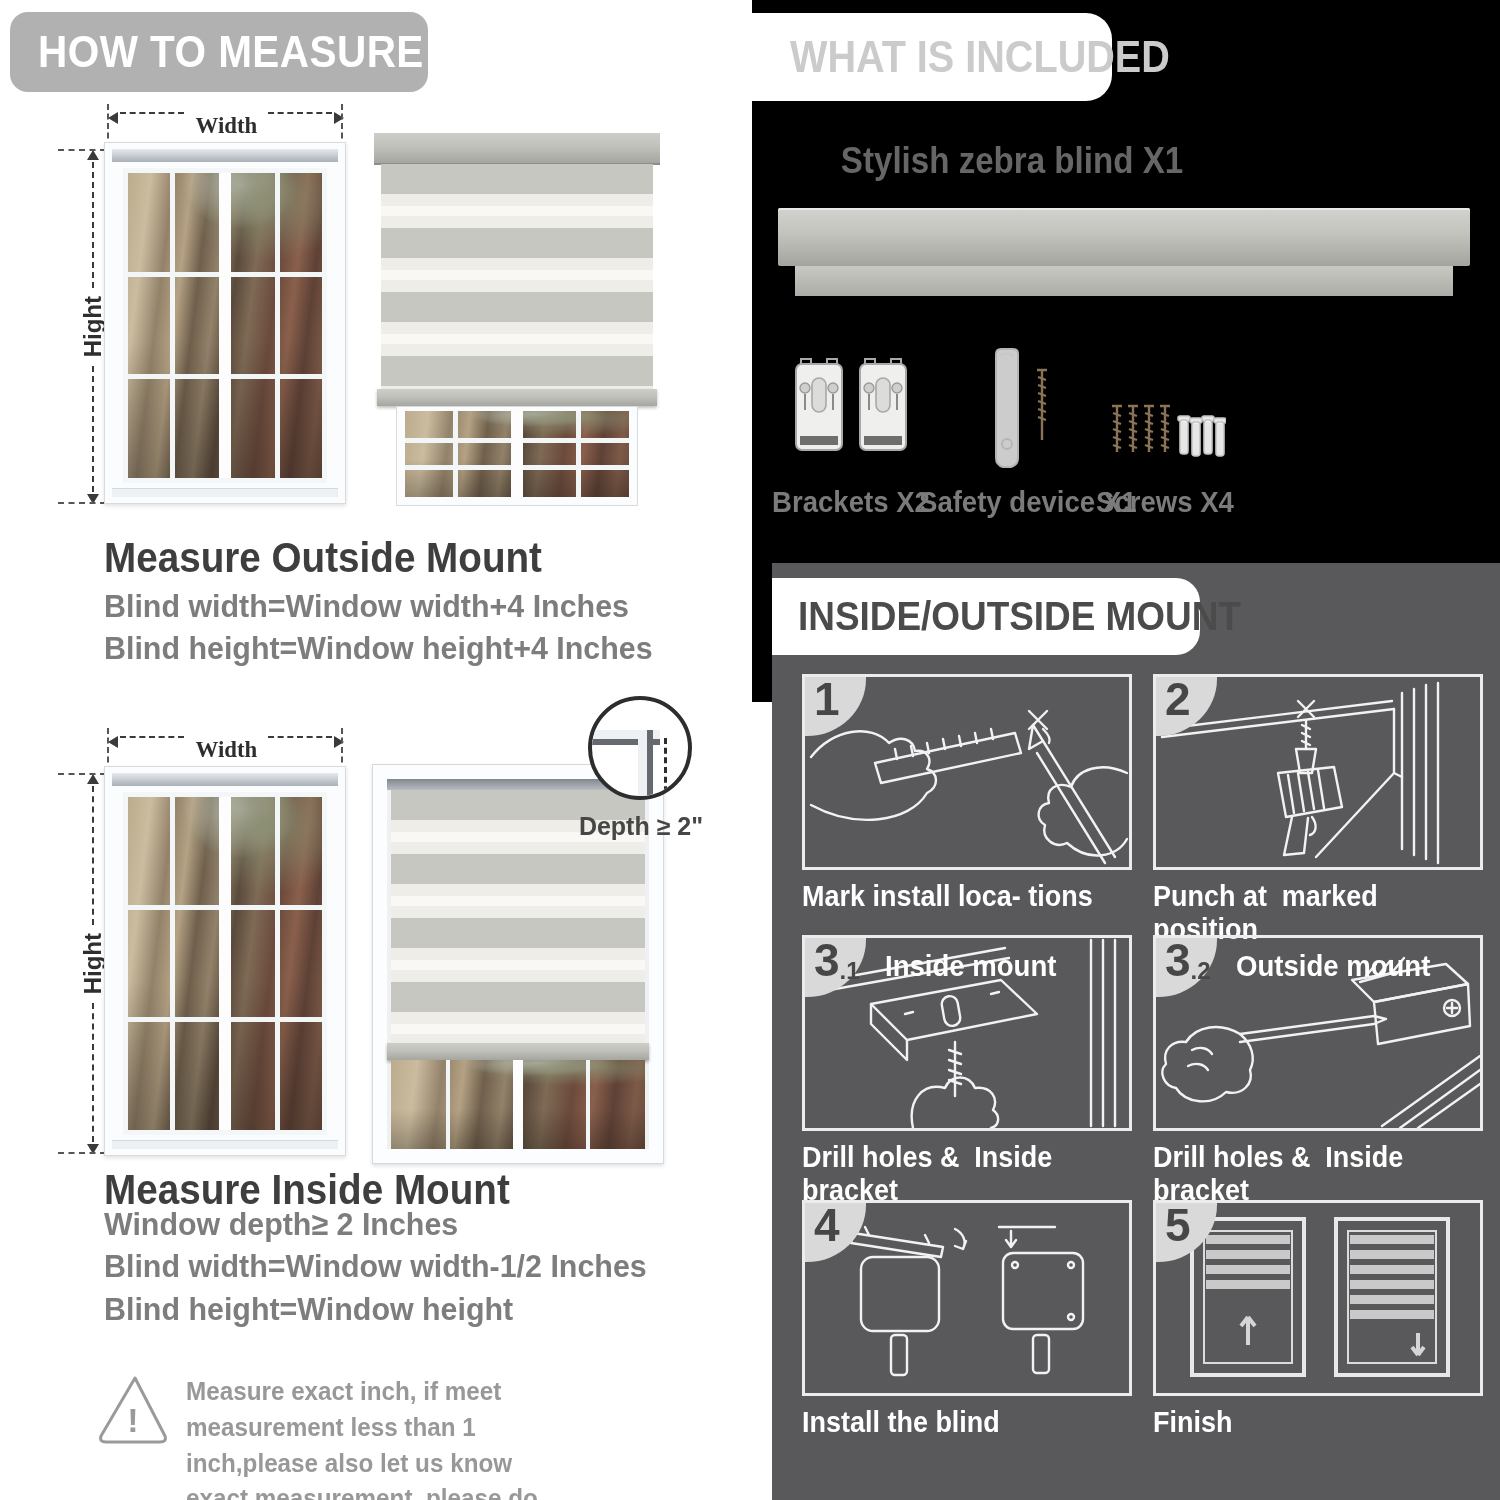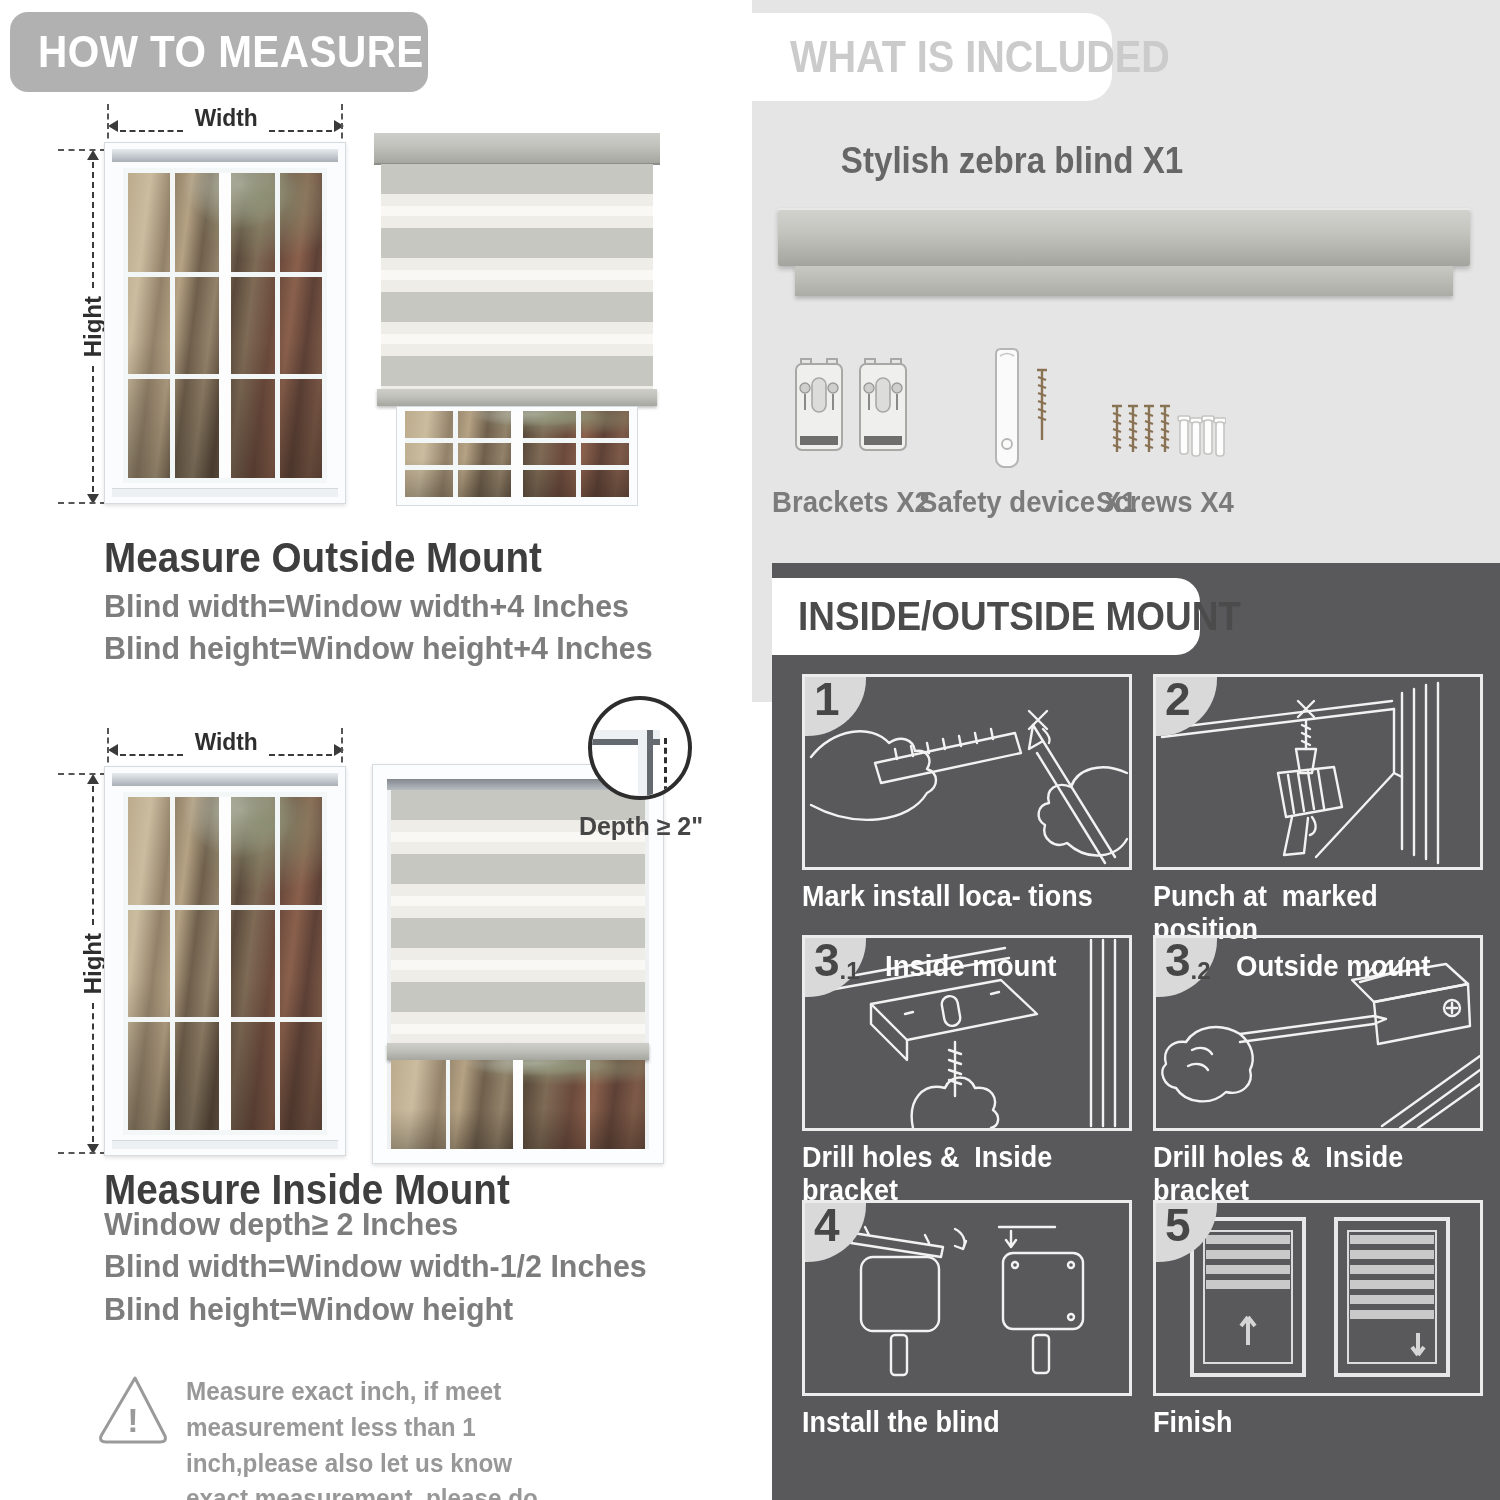--- a/index.html
+++ b/index.html
@@ -11,21 +11,21 @@
   
   .lh-header{left:10px;top:12px;width:418px;height:80px;background:#b1b1b1;border-radius:18px;
              display:flex;align-items:center;padding-left:28px;}
   .lh-header span{font-size:45px;font-weight:bold;color:#ffffff;letter-spacing:.5px;
                   transform:scaleX(.9);transform-origin:left center;white-space:nowrap;}
 
   .h2{font-size:42px;font-weight:bold;color:#3e3e3e;transform:scaleX(.92);transform-origin:left top;white-space:nowrap;}
   .formula{font-size:32px;font-weight:bold;color:#7d7d7d;transform:scaleX(.95);transform-origin:left top;white-space:nowrap;}
 
   
-  .warrow{display:flex;align-items:flex-end;height:20px;}
+  .warrow{display:flex;align-items:flex-start;height:20px;font-family:Liberation Serif, serif;}
   .wdash{flex:1;border-top:2px dashed #3a3a3a;margin:0 2px;}
   .wlab{font-size:24px;font-weight:bold;color:#2e2e2e;margin:0 8px;transform:scaleX(.95);}
   .harrow{display:flex;flex-direction:column;align-items:center;width:22px;}
   .hdash{flex:1;border-left:2px dashed #3a3a3a;margin:2px 0;}
   .hlab{writing-mode:vertical-rl;transform:rotate(180deg);font-size:24px;font-weight:bold;color:#2e2e2e;margin:6px 0;}
   .ah{width:0;height:0;}
   .ah.l{border-top:6px solid transparent;border-bottom:6px solid transparent;border-right:10px solid #3a3a3a;}
   .ah.r{border-top:6px solid transparent;border-bottom:6px solid transparent;border-left:10px solid #3a3a3a;}
   .ah.up{border-left:6px solid transparent;border-right:6px solid transparent;border-bottom:10px solid #3a3a3a;}
   .ah.dn{border-left:6px solid transparent;border-right:6px solid transparent;border-top:10px solid #3a3a3a;}
@@ -77,21 +77,21 @@
   .dc i{position:absolute;display:block;}
   .dc .dch{left:-10px;right:28px;top:30px;height:15px;background:#eef1f4;border-bottom:6px solid #646a70;}
   .dc .dcv{left:46px;top:30px;width:15px;bottom:-10px;background:#eef1f4;border-right:6px solid #646a70;}
   .dc .dcd{left:72px;top:38px;bottom:-6px;border-left:3px dashed #2d2d2d;}
   .depth-lab{left:556px;top:812px;width:170px;text-align:center;font-size:25px;font-weight:bold;color:#464646;}
 
   .warn-text{left:186px;top:1374px;width:376px;font-size:25px;font-weight:bold;color:#989898;line-height:1.43;
              transform:scaleX(.97);transform-origin:left top;}
 
   
-  .rt{left:752px;top:0;width:748px;height:702px;background:#e5e5e5;}
+  .rt{left:752px;top:0;width:748px;height:702px;background:#000000;}
   .rt-header{position:absolute;left:0;top:13px;width:360px;height:88px;background:#ffffff;border-radius:0 26px 26px 0;
              display:flex;align-items:center;padding-left:38px;}
   .rt-header span{font-size:44px;font-weight:bold;color:#cbcbcb;transform:scaleX(.9);transform-origin:left center;white-space:nowrap;}
   .blind-label{position:absolute;left:60px;top:140px;width:400px;text-align:center;font-size:36px;font-weight:bold;color:#666666;
                transform:scaleX(.92);transform-origin:center top;}
   .rail-main{position:absolute;left:26px;top:208px;width:692px;height:58px;border-radius:2px;
              background:linear-gradient(180deg,#d2d3ce 0%,#c2c3bd 45%,#a3a49e 100%);
              box-shadow:0 3px 5px rgba(0,0,0,.22), inset 0 2px 0 rgba(255,255,255,.5);}
   .rail-lip{position:absolute;left:43px;top:266px;width:658px;height:30px;
             background:linear-gradient(180deg,#c8c9c3,#abaca6);box-shadow:0 3px 4px rgba(0,0,0,.2);}

